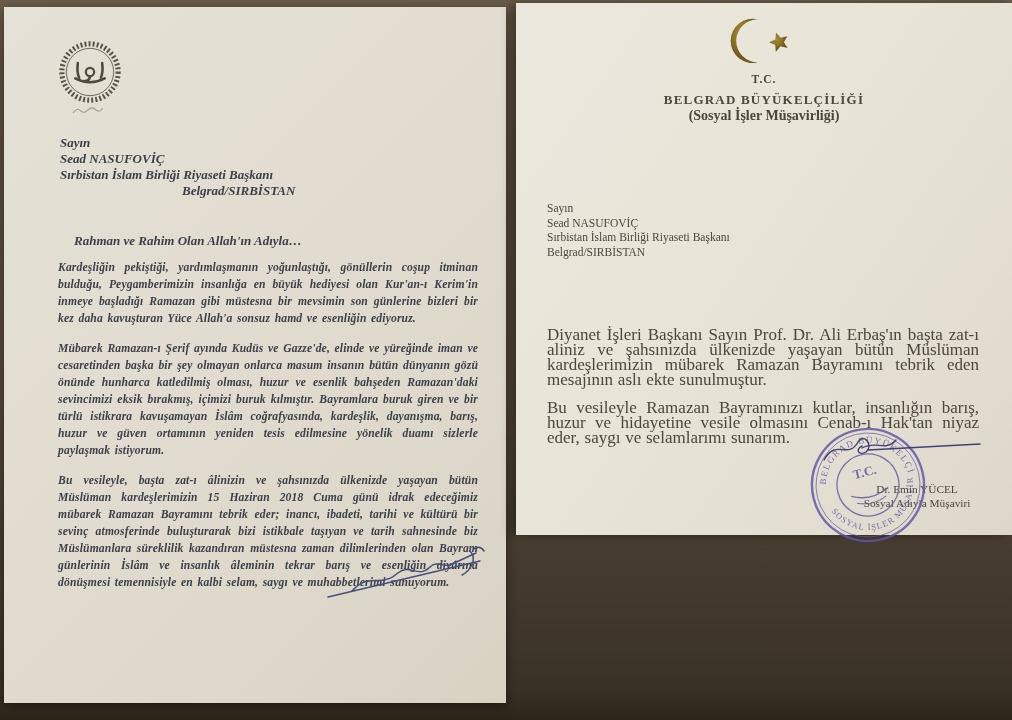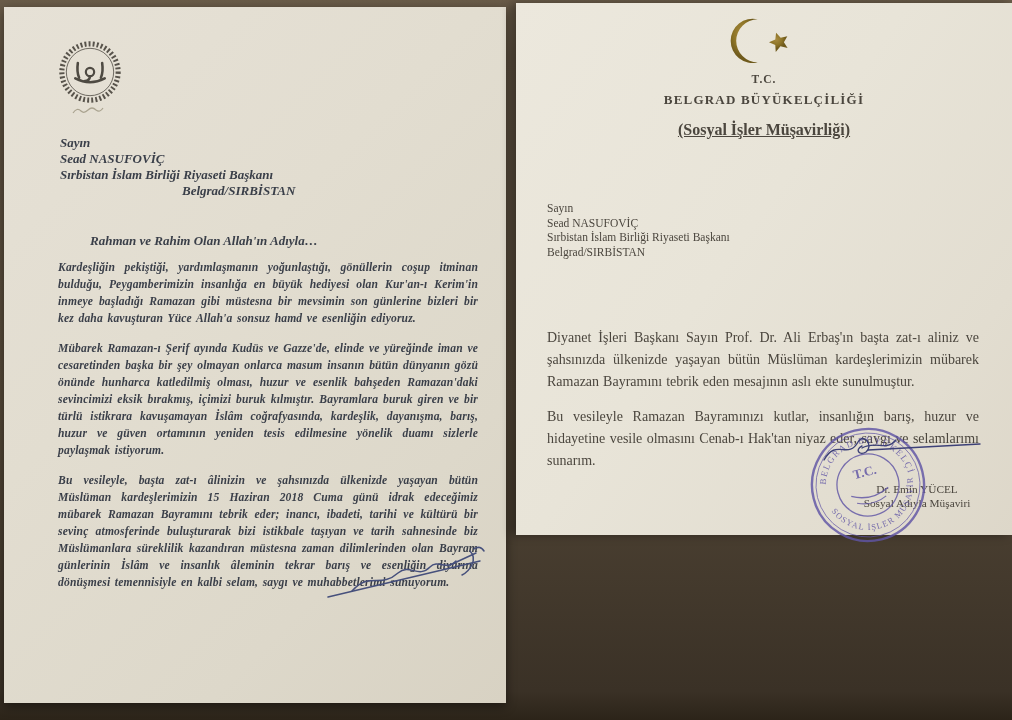--- a/index.html
+++ b/index.html
@@ -16,41 +16,41 @@
   .page-right{
     left:516px;top:3px;width:496px;height:532px;
     background:linear-gradient(125deg,#ece8dd 0%,#e8e4d8 45%,#e2ddd0 80%,#ddd7c9 100%);
     box-shadow:-5px 0 9px rgba(0,0,0,.35);
   }
   .abs{position:absolute;}
   
   .l-ink{color:#3a3f49;}
   .l-recipient{left:56px;top:128px;font-size:13px;font-weight:bold;font-style:italic;line-height:16px;}
   .l-recipient .city{margin-left:122px;}
-  .l-invocation{left:86px;top:226px;font-size:13px;font-weight:bold;font-style:italic;text-align:right;}
+  .l-invocation{left:70px;top:226px;font-size:13px;font-weight:bold;font-style:italic;text-align:right;}
   .l-body{left:54px;top:252px;width:420px;}
   .l-body p{
     margin:0 0 13px 0;font-size:11.6px;font-weight:bold;font-style:italic;
     line-height:17px;text-align:justify;word-spacing:1.5px;letter-spacing:.15px;
   }
   .l-signblock{left:282px;top:595px;width:210px;text-align:center;
     font-size:13px;font-weight:bold;font-style:italic;line-height:18px;}
   .l-sig-svg{left:318px;top:538px;}
   .l-logo{left:54px;top:33px;}
   .l-logo-note{left:66px;top:97px;opacity:.55;}
   
   .r-ink{color:#4b463e;}
   .r-header{left:0;top:70px;width:496px;text-align:center;color:#4b463e;}
   .r-header .tc{font-size:11.5px;font-weight:bold;letter-spacing:1px;}
   .r-header .org{font-size:13px;font-weight:bold;letter-spacing:1.2px;margin-top:7px;}
-  .r-header .unit{font-size:16px;font-weight:bold;margin-top:13px;text-decoration:underline;}
+  .r-header .unit{font-size:14px;font-weight:bold;margin-top:0;}
   .r-emblem{left:210px;top:13px;}
   .r-recipient{left:31px;top:198px;font-size:11.5px;line-height:14.5px;}
   .r-body{left:31px;top:324px;width:432px;}
-  .r-body p{margin:0 0 13px 0;font-size:14px;line-height:22px;text-align:justify;word-spacing:.5px;}
+  .r-body p{margin:0 0 13px 0;font-size:17px;line-height:15px;text-align:justify;word-spacing:.5px;}
   .r-signblock{left:316px;top:479px;width:170px;text-align:center;font-size:11.3px;line-height:14px;}
   .r-stamp{left:285px;top:415px;filter:blur(.35px);}
   .r-sig-svg{left:300px;top:423px;}
 </style>
 </head>
 <body>
 
 <div class="page page-left">
 
   <div class="abs l-logo">

